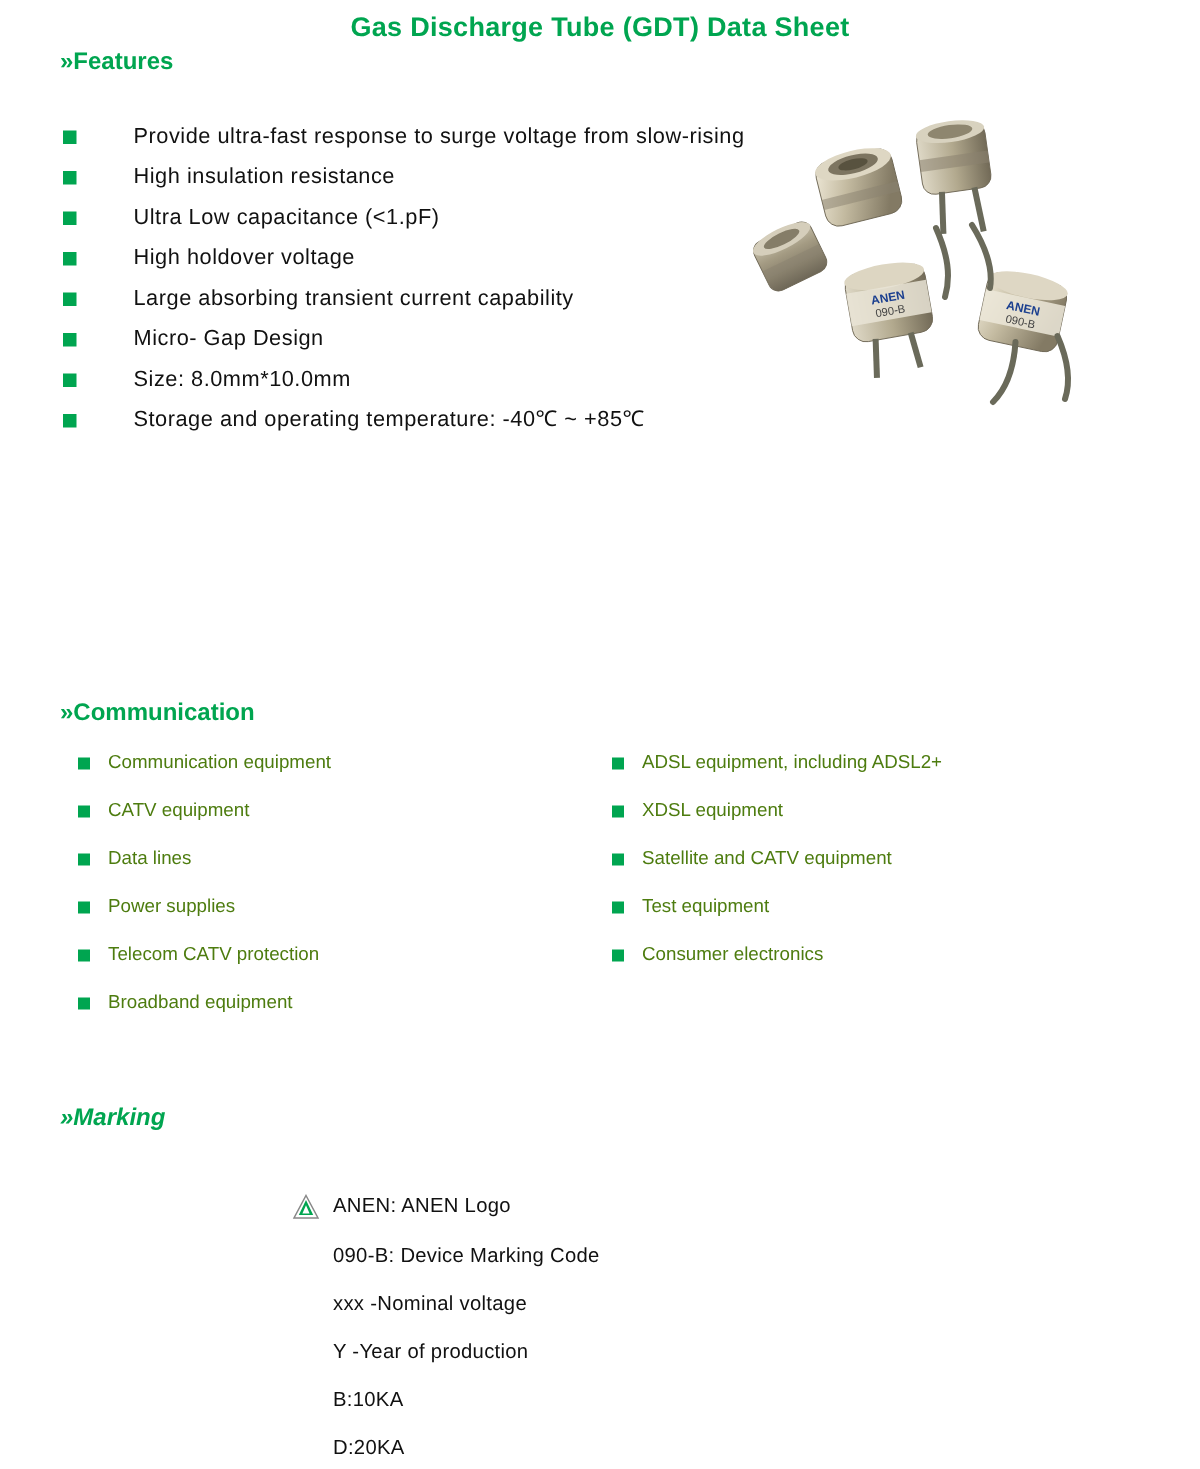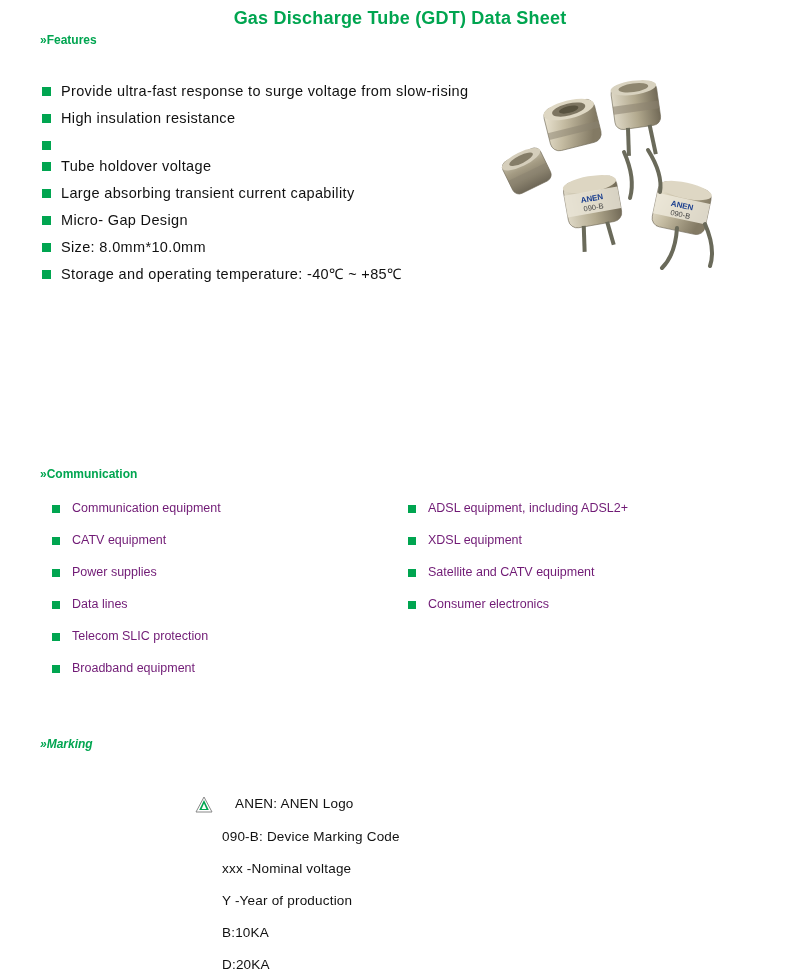--- a/index.html
+++ b/index.html
@@ -27,38 +27,39 @@
     left: 0;
     width: 760px;
     text-align: center;
     font-size: 18px;
     font-weight: bold;
     color: #00a550;
     letter-spacing: 0.2px;
   }
   .section-heading {
     position: absolute;
-    font-size: 12px;
+    font-size: 16px;
     font-weight: bold;
     color: #00a550;
   }
   .heading-features { top: 33px; left: 20px; }
   .heading-applications { top: 467px; left: 20px; }
   .heading-marking { top: 737px; left: 20px; font-style: italic; }
 
   .features-list {
     position: absolute;
     top: 81px;
     left: 22px;
     width: 480px;
   }
   .feature-item {
     display: flex;
     align-items: flex-start;
     margin-bottom: 6px;
+    gap: 28px;
   }
   .bullet {
     width: 9px;
     height: 9px;
     background: #00a550;
     flex: 0 0 auto;
     margin-top: 6px;
     margin-right: 10px;
   }
   .feature-text {
@@ -101,34 +102,33 @@
     width: 8px;
     height: 8px;
     background: #00a550;
     flex: 0 0 auto;
     margin-top: 5px;
     margin-right: 12px;
   }
   .app-text {
     font-size: 12.5px;
     line-height: 16px;
-    color: #701a75;
+    color: #4d7c0f;
   }
 
   .marking-block {
     position: absolute;
     top: 795px;
     left: 175px;
     width: 420px;
   }
   .marking-row {
     display: flex;
     align-items: flex-start;
     margin-bottom: 15px;
-    gap: 13px;
   }
   .marking-logo {
     width: 18px;
     height: 17px;
     flex: 0 0 auto;
     margin-right: 9px;
     margin-top: 1px;
     position: relative;
   }
   .marking-logo svg { display: block; }
@@ -155,24 +155,25 @@
       <span class="feature-text">
         <span>Provide ultra-fast response to surge voltage from slow-rising</span>
       </span>
     </div>
     <div class="feature-item">
       <span class="bullet"></span>
       <span class="feature-text">High  insulation  resistance</span>
     </div>
     <div class="feature-item">
       <span class="bullet"></span>
-    </div>
-    <div class="feature-item">
-      <span class="bullet"></span>
-      <span class="feature-text">Tube  holdover  voltage</span>
+      <span class="feature-text">Ultra Low capacitance (&lt;1.pF)</span>
+    </div>
+    <div class="feature-item">
+      <span class="bullet"></span>
+      <span class="feature-text">High  holdover  voltage</span>
     </div>
     <div class="feature-item">
       <span class="bullet"></span>
       <span class="feature-text">Large absorbing transient current capability</span>
     </div>
     <div class="feature-item">
       <span class="bullet"></span>
       <span class="feature-text">Micro- Gap  Design</span>
     </div>
     <div class="feature-item">
@@ -260,48 +261,52 @@
       <div class="app-item">
         <span class="app-bullet"></span>
         <span class="app-text">Communication equipment</span>
       </div>
       <div class="app-item">
         <span class="app-bullet"></span>
         <span class="app-text">CATV equipment</span>
       </div>
       <div class="app-item">
         <span class="app-bullet"></span>
+        <span class="app-text">Data lines</span>
+      </div>
+      <div class="app-item">
+        <span class="app-bullet"></span>
         <span class="app-text">Power supplies</span>
       </div>
       <div class="app-item">
         <span class="app-bullet"></span>
-        <span class="app-text">Data lines</span>
-      </div>
-      <div class="app-item">
-        <span class="app-bullet"></span>
-        <span class="app-text">Telecom SLIC protection</span>
+        <span class="app-text">Telecom CATV protection</span>
       </div>
       <div class="app-item">
         <span class="app-bullet"></span>
         <span class="app-text">Broadband equipment</span>
       </div>
     </div>
 
     <div class="apps-col apps-col-right">
       <div class="app-item">
         <span class="app-bullet"></span>
         <span class="app-text">ADSL equipment, including ADSL2+</span>
       </div>
       <div class="app-item">
         <span class="app-bullet"></span>
         <span class="app-text">XDSL equipment</span>
       </div>
       <div class="app-item">
         <span class="app-bullet"></span>
         <span class="app-text">Satellite and CATV equipment</span>
+      </div>
+      <div class="app-item">
+        <span class="app-bullet"></span>
+        <span class="app-text">Test equipment</span>
       </div>
       <div class="app-item">
         <span class="app-bullet"></span>
         <span class="app-text">Consumer electronics</span>
       </div>
     </div>
   </div>
 
   <div class="section-heading heading-marking">»Marking</div>
 

